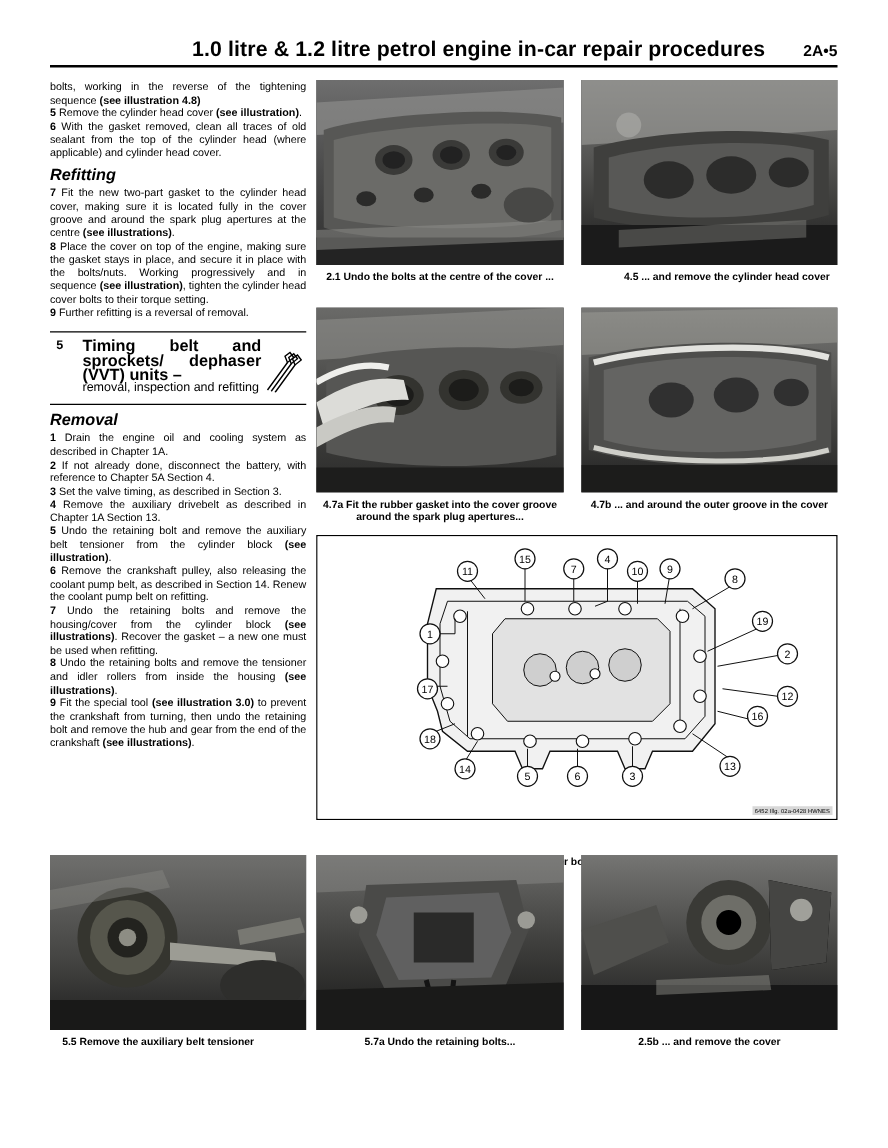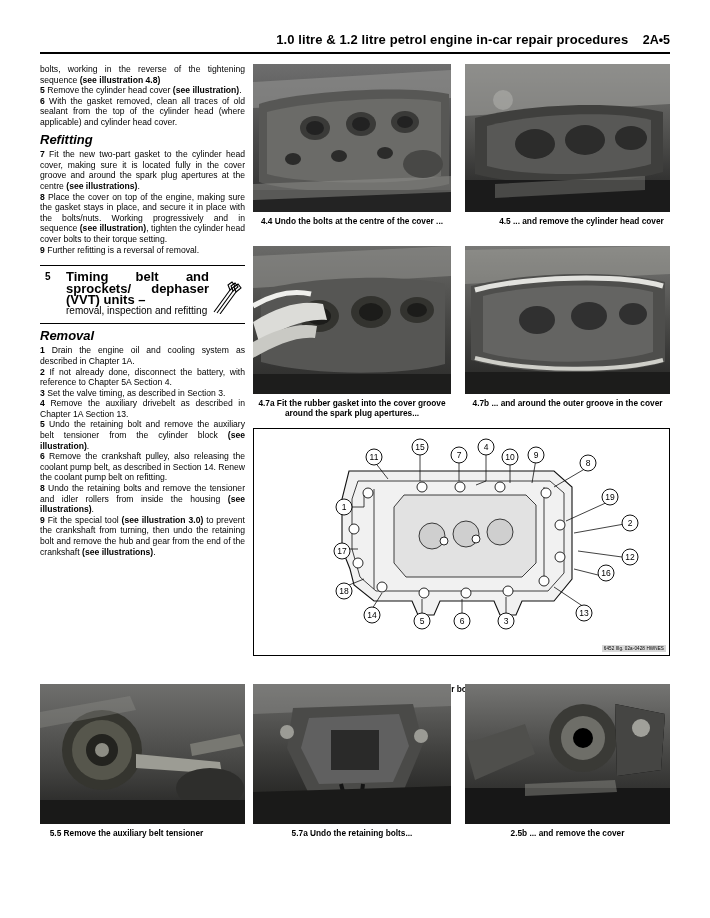--- a/index.html
+++ b/index.html
@@ -24,29 +24,29 @@
 
   
   .header {
     position: absolute;
     left: 40px;
     top: 30px;
     width: 630px;
     text-align: right;
   }
   .header-title {
-    font-size: 13px;
+    font-size: 17px;
     font-weight: bold;
     letter-spacing: 0.1px;
     display: inline;
   }
   .header-page {
     font-size: 12.5px;
     font-weight: bold;
-    margin-left: 10px;
+    margin-left: 26px;
     display: inline;
   }
   .header-rule {
     position: absolute;
     left: 40px;
     top: 52px;
     width: 630px;
     height: 2px;
     background: #000;
   }
@@ -204,20 +204,21 @@
     </div>
 
     <h3 class="sec-head">Removal</h3>
     <div id="tc-removal">
         <p class="para"><b>1</b> Drain the engine oil and cooling system as described in Chapter 1A.</p>
         <p class="para"><b>2</b> If not already done, disconnect the battery, with reference to Chapter 5A Section 4.</p>
         <p class="para"><b>3</b> Set the valve timing, as described in Section 3.</p>
         <p class="para"><b>4</b> Remove the auxiliary drivebelt as described in Chapter 1A Section 13.</p>
         <p class="para"><b>5</b> Undo the retaining bolt and remove the auxiliary belt tensioner from the cylinder block <b>(see illustration)</b>.</p>
         <p class="para"><b>6</b> Remove the crankshaft pulley, also releasing the coolant pump belt, as described in Section 14. Renew the coolant pump belt on refitting.</p>
+        <p class="para"><b>7</b> Undo the retaining bolts and remove the housing/cover from the cylinder block <b>(see illustrations)</b>. Recover the gasket – a new one must be used when refitting.</p>
         <p class="para"><b>8</b> Undo the retaining bolts and remove the tensioner and idler rollers from inside the housing <b>(see illustrations)</b>.</p>
         <p class="para"><b>9</b> Fit the special tool <b>(see illustration 3.0)</b> to prevent the crankshaft from turning, then undo the retaining bolt and remove the hub and gear from the end of the crankshaft <b>(see illustrations)</b>.</p>
       </div>
   </div>
 
   <div class="fig" style="left:253px; top:64px; width:198px; height:148px;">
     <div class="photo">
       <svg class="ph" viewBox="0 0 198 148" preserveAspectRatio="none">
         <defs>
           <linearGradient id="g44" x1="0" y1="0" x2="0" y2="1">
@@ -238,21 +239,21 @@
         <ellipse cx="152" cy="58" rx="8" ry="6" fill="#222"></ellipse>
         <ellipse cx="40" cy="95" rx="8" ry="6" fill="#2b2b2a"></ellipse>
         <ellipse cx="86" cy="92" rx="8" ry="6" fill="#2b2b2a"></ellipse>
         <ellipse cx="132" cy="89" rx="8" ry="6" fill="#2b2b2a"></ellipse>
         <rect x="0" y="126" width="198" height="22" fill="#232323"></rect>
         <path d="M0 120 L198 112 L198 128 L0 136 Z" fill="#8f8f8c" opacity="0.5"></path>
         <ellipse cx="170" cy="100" rx="20" ry="14" fill="#484846"></ellipse>
       </svg>
     </div>
   </div>
-  <div class="cap" style="left:253px; top:216px; width:198px;">4.4 Undo the bolts at the centre of the cover ...</div>
+  <div class="cap" style="left:253px; top:216px; width:198px;">2.1 Undo the bolts at the centre of the cover ...</div>
 
   <div class="fig" style="left:465px; top:64px; width:205px; height:148px;">
     <div class="photo">
       <svg class="ph" viewBox="0 0 205 148" preserveAspectRatio="none">
         <defs>
           <linearGradient id="g45" x1="0" y1="0" x2="0" y2="1">
             <stop offset="0" stop-color="#7a7a78"></stop>
               <stop offset="0.55" stop-color="#494947"></stop>
               <stop offset="1" stop-color="#1e1e1e"></stop>
           </linearGradient>

